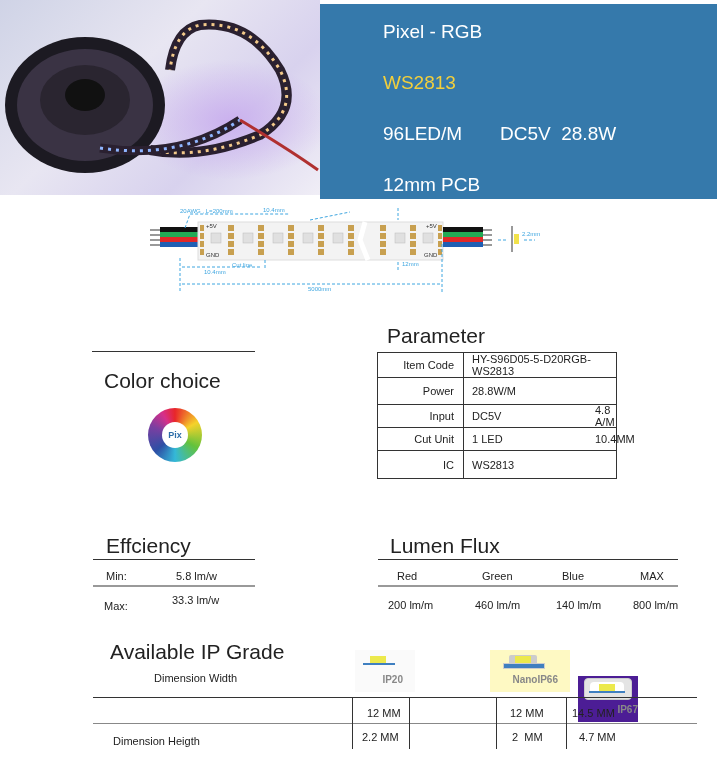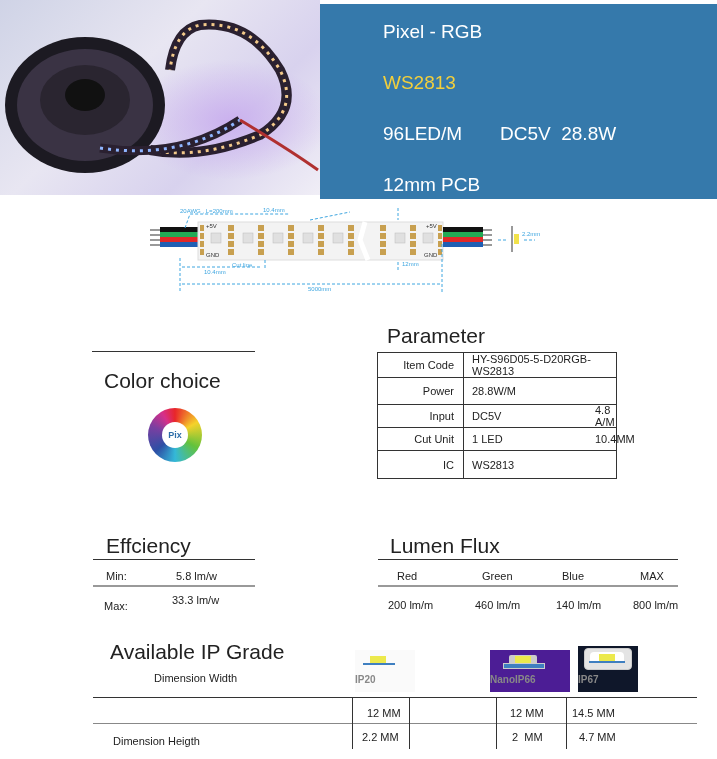--- a/index.html
+++ b/index.html
@@ -18,21 +18,21 @@
   .rule{height:1px;background:#333;}
   .rule.grey{height:2px;background:#999;}
   
   table.param{position:absolute;left:377px;top:352px;width:240px;border-collapse:collapse;font-size:11px;}
   table.param td{border:1px solid #333;padding:0;height:22px;}
   table.param td.lab{width:76px;text-align:right;padding-right:9px;}
   table.param td.val{padding-left:8px;position:relative;}
   .val2{position:absolute;left:131px;top:50%;transform:translateY(-50%);}
   .small{font-size:11px;white-space:nowrap;}
   .vline{width:1px;background:#333;}
-  .iptag{font-size:10px;color:#888;font-weight:bold;text-align:left;}
+  .iptag{font-size:10px;color:#888;font-weight:bold;text-align:right;}
 </style>
 </head>
 <body>
 
 <div class="abs hero-photo">
   <svg width="320" height="195" viewBox="0 0 320 195">
     <defs>
       <radialGradient id="glow" cx="50%" cy="50%" r="50%">
         <stop offset="0%" stop-color="#c7a9ee" stop-opacity="0.8"></stop>
         <stop offset="100%" stop-color="#c7a9ee" stop-opacity="0"></stop>
@@ -216,27 +216,27 @@
 <div class="abs small" style="left:556px;top:599px;">140 lm/m</div>
 <div class="abs small" style="left:633px;top:599px;">800 lm/m</div>
 
 <div class="abs h2" style="left:110px;top:640px;text-align:center;">Available IP Grade</div>
 
 <div class="abs" style="left:355px;top:650px;width:60px;height:42px;background:#fafafa;">
   <div style="position:absolute;left:15px;top:6px;width:16px;height:7px;background:#ece94c;"></div>
   <div style="position:absolute;left:8px;top:13px;width:32px;height:2px;background:#3f7fc0;"></div>
   <div class="iptag" style="position:absolute;left:0;top:24px;width:48px;">IP20</div>
 </div>
-<div class="abs" style="left:490px;top:650px;width:80px;height:42px;background:#4c1d95;">
+<div class="abs" style="left:490px;top:650px;width:80px;height:42px;background:#fef9c3;">
   <div style="position:absolute;left:19px;top:5px;width:28px;height:10px;background:#ccc;border-radius:2px;"></div>
   <div style="position:absolute;left:25px;top:6px;width:16px;height:7px;background:#ece94c;"></div>
   <div style="position:absolute;left:13px;top:13px;width:40px;height:4px;background:#3f7fc0;border:1px solid #ccc;"></div>
   <div class="iptag" style="position:absolute;left:0;top:24px;width:68px;">NanoIP66</div>
 </div>
-<div class="abs" style="left:578px;top:646px;width:60px;height:46px;background:#0f172a;">
+<div class="abs" style="left:578px;top:676px;width:60px;height:46px;background:#4c1d95;">
   <div style="position:absolute;left:6px;top:2px;width:46px;height:20px;background:#e4e4e4;border:1px solid #ccc;border-radius:4px;"></div>
   <div style="position:absolute;left:12px;top:6px;width:34px;height:10px;background:#fff;border-radius:4px 4px 0 0;"></div>
   <div style="position:absolute;left:21px;top:8px;width:16px;height:7px;background:#ece94c;"></div>
   <div style="position:absolute;left:11px;top:15px;width:36px;height:2px;background:#3f7fc0;"></div>
   <div class="iptag" style="position:absolute;left:0;top:28px;width:60px;">IP67</div>
 </div>
 
 <div class="abs rule" style="left:93px;top:697px;width:604px;"></div>
 <div class="abs rule grey" style="left:93px;top:723px;width:604px;height:1px;background:#888;"></div>
 <div class="abs vline" style="left:352px;top:697px;height:52px;"></div>

